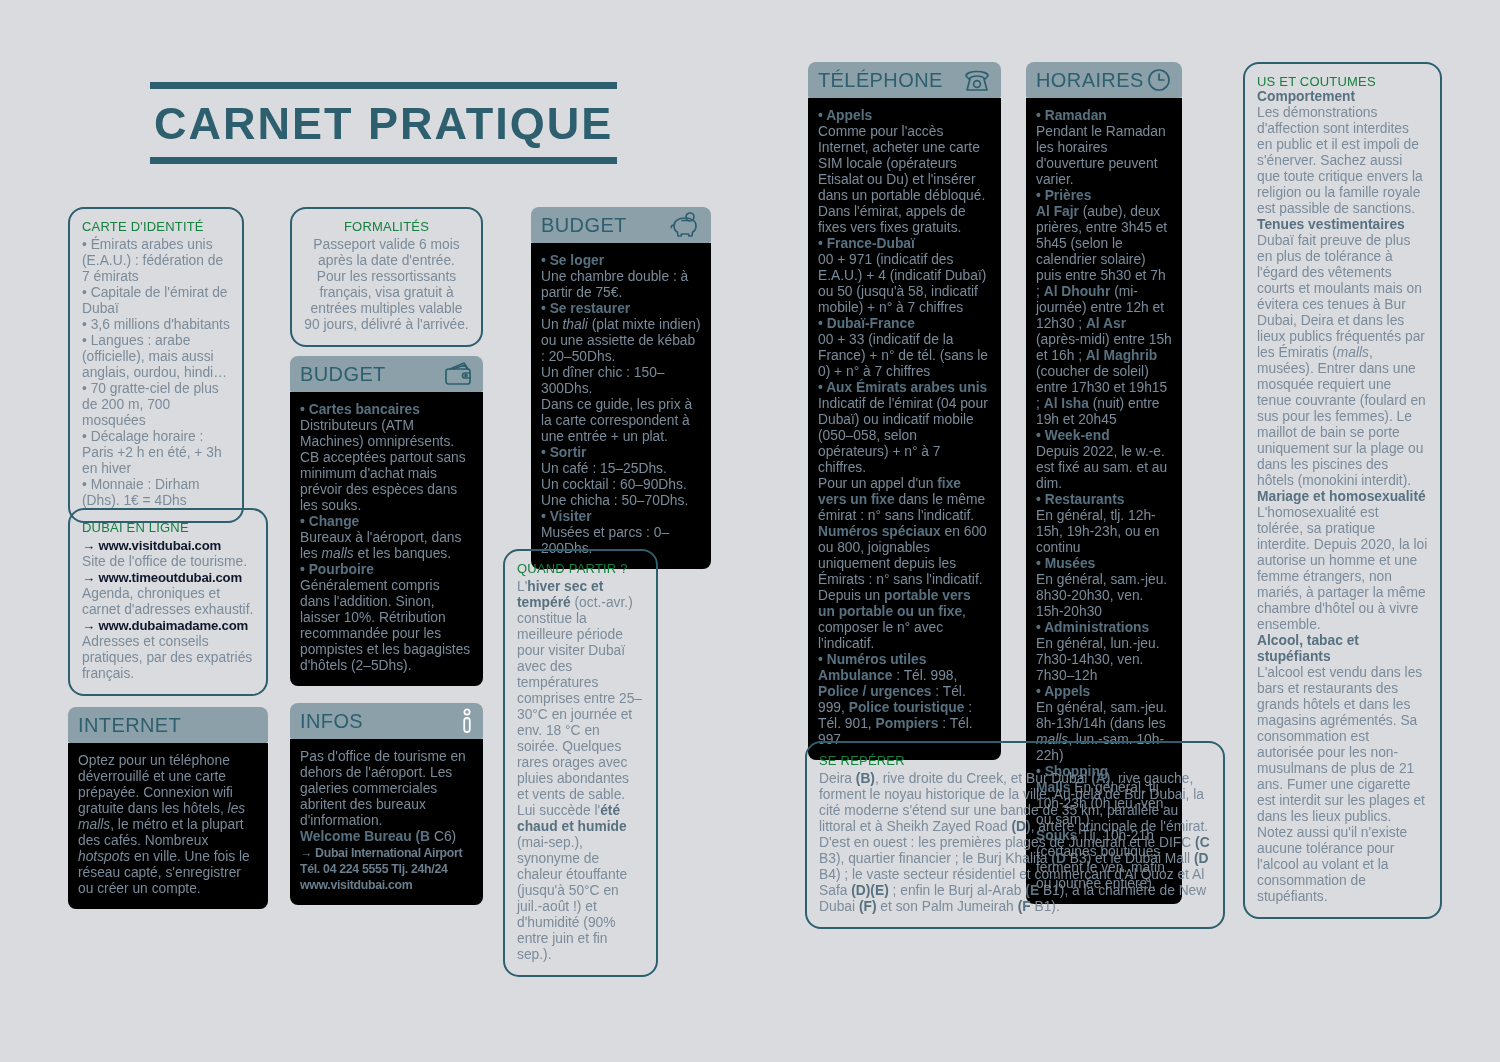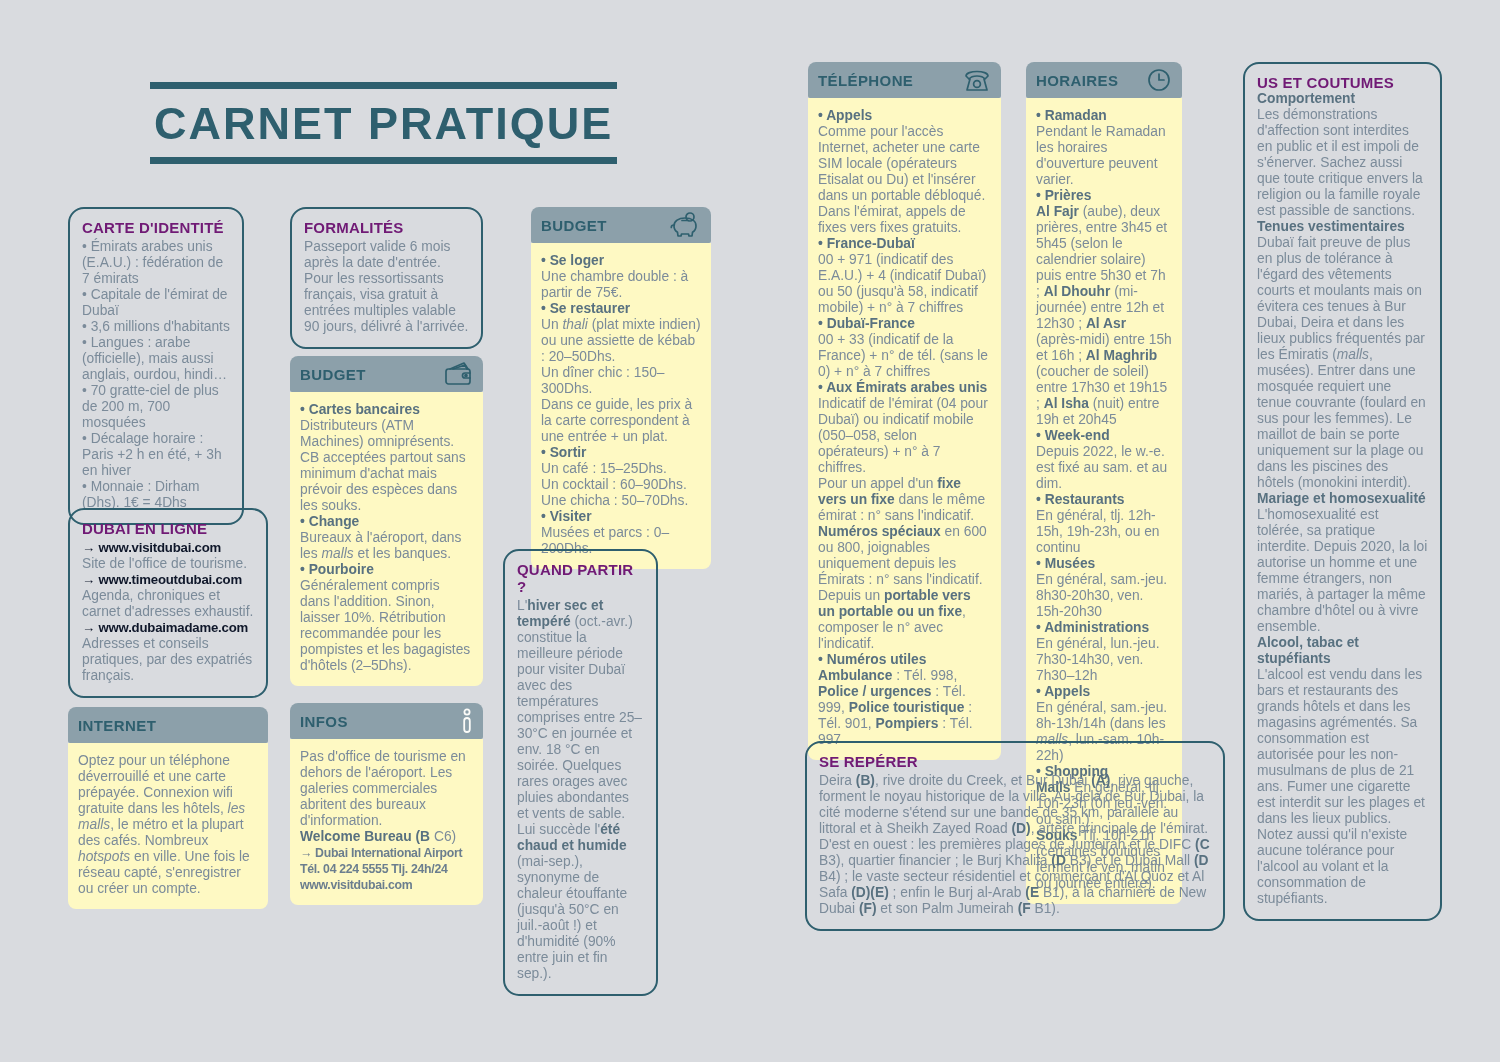--- a/index.html
+++ b/index.html
@@ -16,37 +16,37 @@
     padding:9px 4px 7px;
     font-size:45px;font-weight:700;letter-spacing:2px;color:#2e5f6e;
     white-space:nowrap;
   }
   .box{position:absolute;box-sizing:border-box;}
   .bordered{
     border:2px solid #2e5f6e;border-radius:16px;
     padding:10px 12px 12px;
   }
   .box-title{
-    font-weight:700;color:#701a75;font-size:15px;
+    font-weight:400;color:#15803d;font-size:13px;
     letter-spacing:0.2px;margin-bottom:3px;
   }
   .para{color:#7b8b9a;font-size:13.8px;line-height:16px;}
   .para b{color:#587180;}
   .para i{font-style:italic;}
   .para.url{font-weight:700;color:#0f172a;font-size:13.2px;letter-spacing:-0.2px;}
   .para.cond{font-weight:700;font-size:12.3px;letter-spacing:-0.3px;color:#6b7e8e;}
   .bar-box{padding:0;}
   .bar-header{
     background:#8ca0aa;border-radius:8px 8px 2px 2px;height:36px;
     display:flex;align-items:center;justify-content:space-between;
     padding:0 9px 0 10px;box-sizing:border-box;
   }
-  .bar-title{font-weight:700;color:#2e5f6e;font-size:15px;letter-spacing:0.4px;white-space:nowrap;}
+  .bar-title{font-weight:400;color:#2e5f6e;font-size:20px;letter-spacing:0.4px;white-space:nowrap;}
   .bar-body{
-    background:#fef9c3;border-radius:0 0 8px 8px;
+    background:#000000;border-radius:0 0 8px 8px;
     padding:10px 10px 12px;
   }
   .icon{flex:0 0 auto;}
   .icon svg{display:block;}
 </style>
 </head>
 <body>
 
 <div class="page">
 
@@ -79,21 +79,21 @@
 
   <div class="box bar-box" style="left:68px;top:707px;width:200px;">
     <div class="bar-header">
       <span class="bar-title">INTERNET</span>
     </div>
     <div class="bar-body">
         <div class="para">Optez pour un téléphone déverrouillé et une carte prépayée. Connexion wifi gratuite dans les hôtels, <i>les malls</i>, le métro et la plupart des cafés. Nombreux <i>hotspots</i> en ville. Une fois le réseau capté, s'enregistrer ou créer un compte.</div>
       </div>
   </div>
 
-  <div class="box bordered" style="left:290px;top:207px;width:193px;">
+  <div class="box bordered" style="left:290px;top:207px;width:193px;text-align:center;">
     <div class="box-title">FORMALITÉS</div>
     <div>
         <div class="para">Passeport valide 6 mois après la date d'entrée. Pour les ressortissants français, visa gratuit à entrées multiples valable 90 jours, délivré à l'arrivée.</div>
       </div>
   </div>
 
   <div class="box bar-box" style="left:290px;top:356px;width:193px;">
     <div class="bar-header">
       <span class="bar-title">BUDGET</span>
       <span class="icon">

